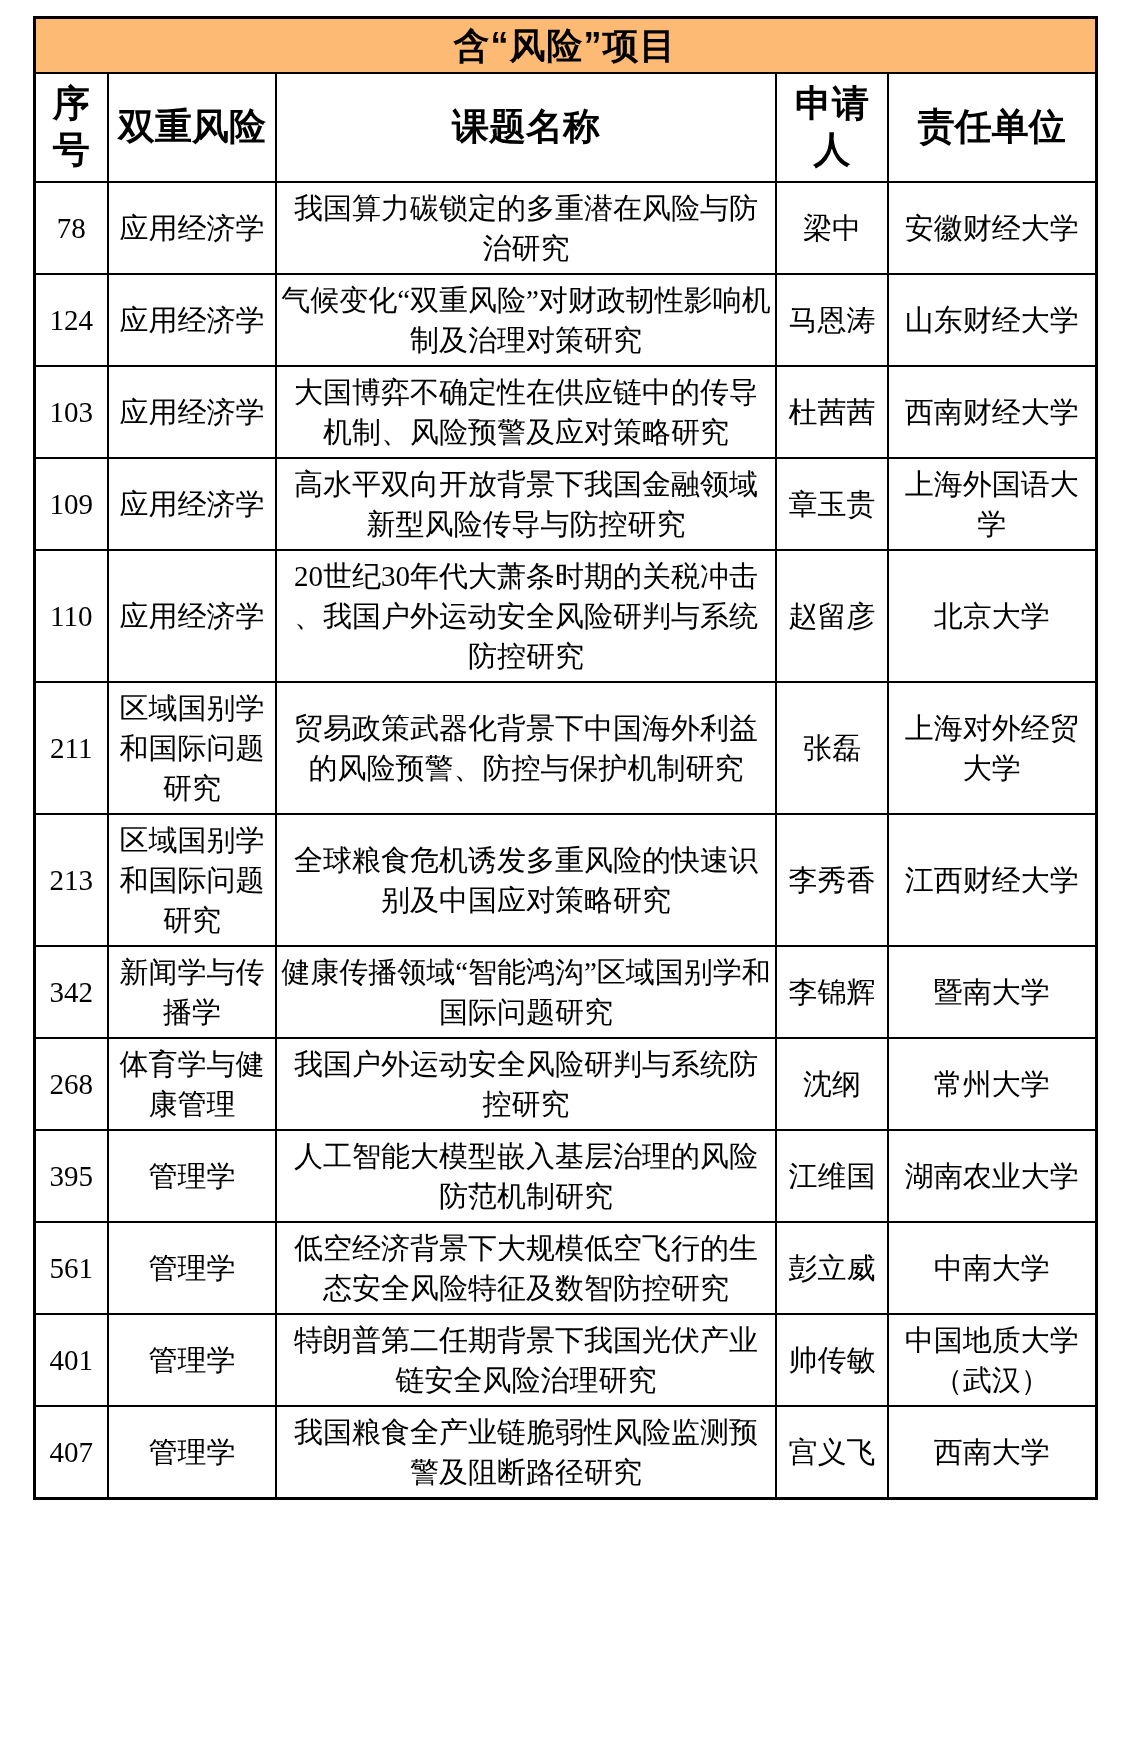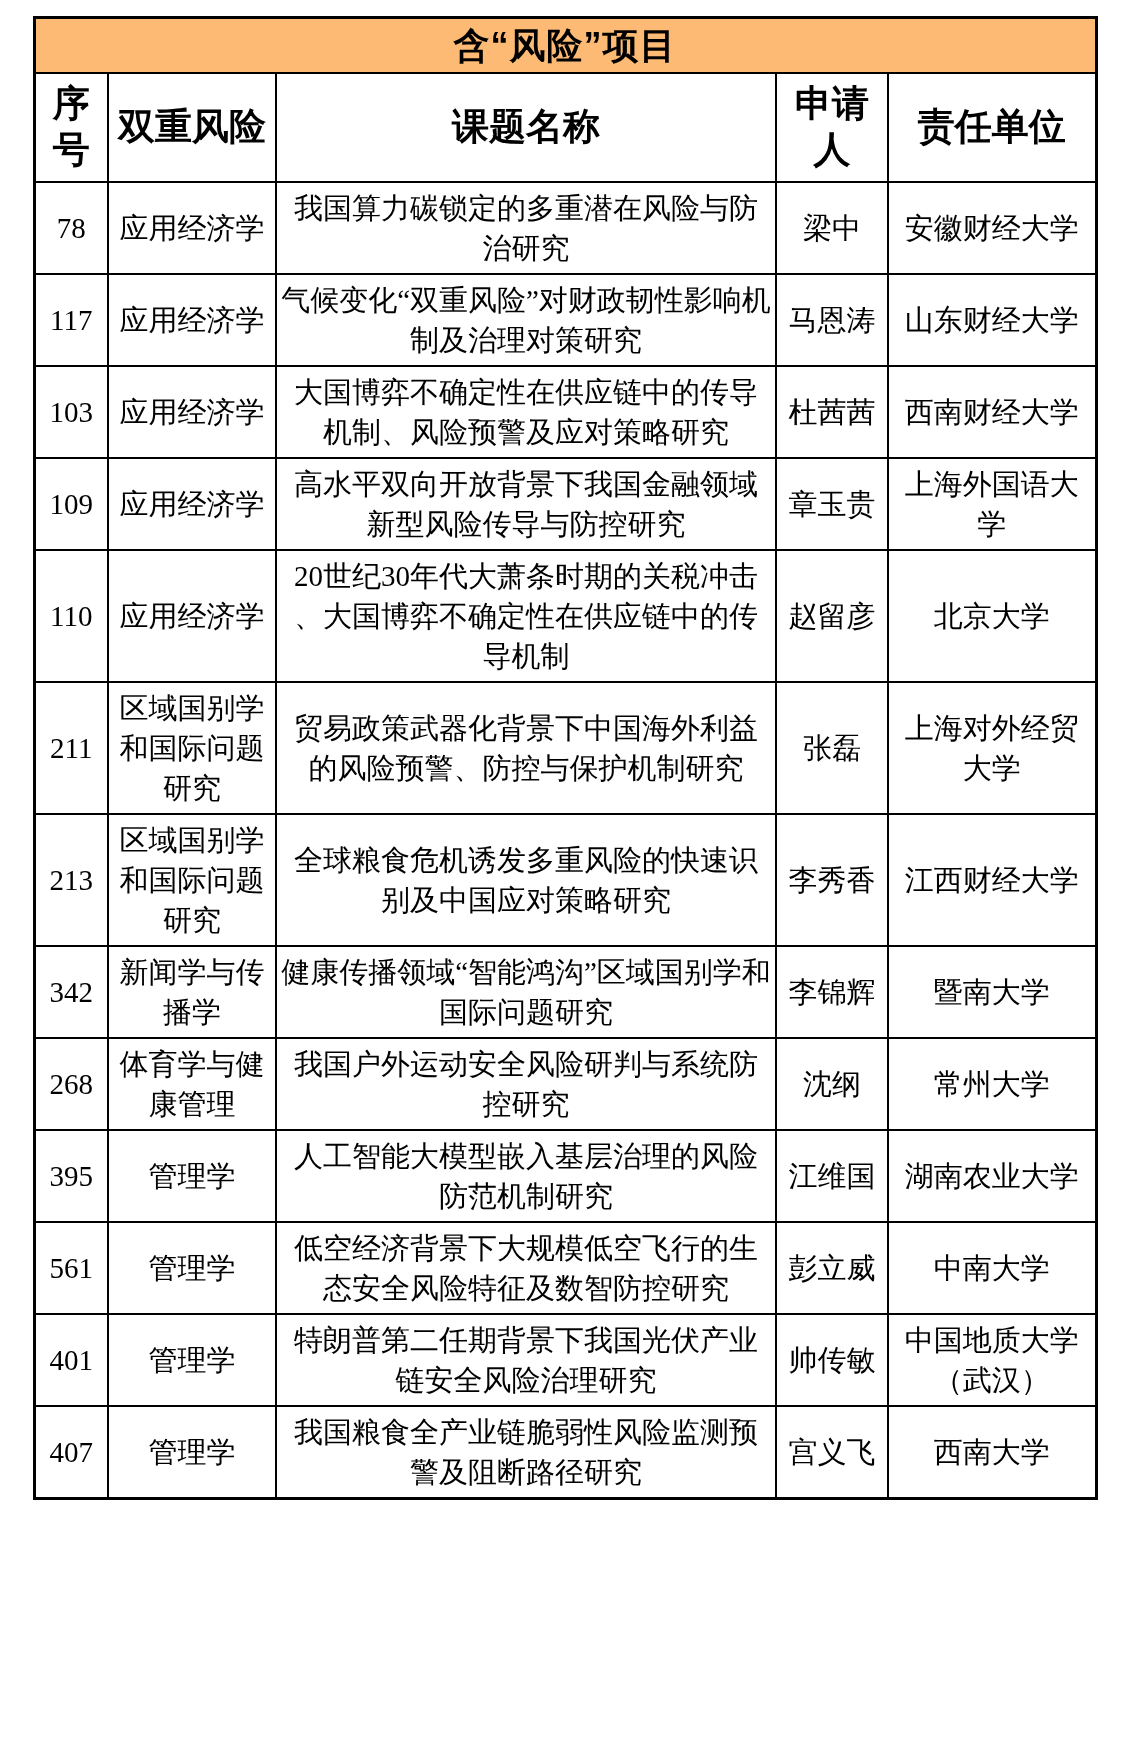--- a/index.html
+++ b/index.html
@@ -82,21 +82,21 @@
 
         <tr>
           <td class="body-cell col-no">78</td>
           <td class="body-cell col-subject">应用经济学</td>
           <td class="body-cell col-project">我国算力碳锁定的多重潜在风险与防治研究</td>
           <td class="body-cell col-applicant">梁中</td>
           <td class="body-cell col-institution">安徽财经大学</td>
         </tr>
 
         <tr>
-          <td class="body-cell col-no">117</td>
+          <td class="body-cell col-no">124</td>
           <td class="body-cell col-subject">应用经济学</td>
           <td class="body-cell col-project">气候变化“双重风险”对财政韧性影响机制及治理对策研究</td>
           <td class="body-cell col-applicant">马恩涛</td>
           <td class="body-cell col-institution">山东财经大学</td>
         </tr>
 
         <tr>
           <td class="body-cell col-no">103</td>
           <td class="body-cell col-subject">应用经济学</td>
           <td class="body-cell col-project">大国博弈不确定性在供应链中的传导机制、风险预警及应对策略研究</td>
@@ -108,21 +108,21 @@
           <td class="body-cell col-no">109</td>
           <td class="body-cell col-subject">应用经济学</td>
           <td class="body-cell col-project">高水平双向开放背景下我国金融领域新型风险传导与防控研究</td>
           <td class="body-cell col-applicant">章玉贵</td>
           <td class="body-cell col-institution">上海外国语大学</td>
         </tr>
 
         <tr>
           <td class="body-cell col-no">110</td>
           <td class="body-cell col-subject">应用经济学</td>
-          <td class="body-cell col-project">20世纪30年代大萧条时期的关税冲击、大国博弈不确定性在供应链中的传导机制</td>
+          <td class="body-cell col-project">20世纪30年代大萧条时期的关税冲击、我国户外运动安全风险研判与系统防控研究</td>
           <td class="body-cell col-applicant">赵留彦</td>
           <td class="body-cell col-institution">北京大学</td>
         </tr>
 
 
 
         <tr>
           <td class="body-cell col-no">211</td>
           <td class="body-cell col-subject">区域国别学和国际问题研究</td>
           <td class="body-cell col-project">贸易政策武器化背景下中国海外利益的风险预警、防控与保护机制研究</td>

